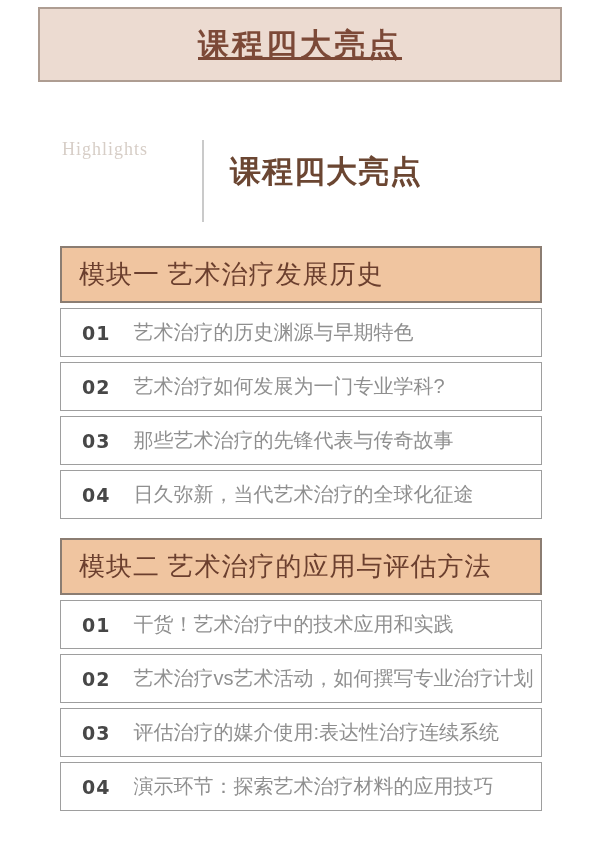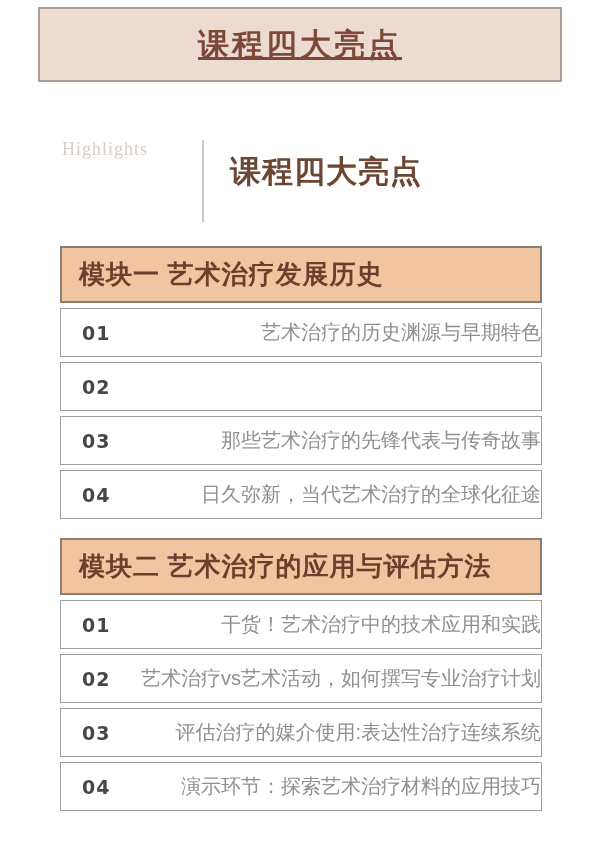--- a/index.html
+++ b/index.html
@@ -67,30 +67,29 @@
   .module-1{margin-top:24px;}
   .module-2{margin-top:19px;}
   .module-header{
     box-sizing:border-box;
     height:57px;
     background:var(--module-header-bg);
     border:2px solid var(--module-header-border);
     display:flex;align-items:center;
     padding-left:17px;
     font-family:"Liberation Serif","DejaVu Serif",serif;
-    font-weight:bold;font-size:26px;letter-spacing:1px;
+    font-weight:normal;font-size:26px;letter-spacing:1px;
     color:var(--module-header-text);
   }
   .row{
     box-sizing:border-box;
     margin-top:5px;height:49px;
     border:1.5px solid var(--row-border);
     display:flex;align-items:center;
     background:#fff;
-    justify-content:space-between;
   }
   .row .num{
     margin-left:21px;
     font-family:"DejaVu Sans",sans-serif;
     font-weight:bold;font-size:19px;letter-spacing:1px;
     color:var(--item-number);flex:none;
   }
   .row .txt{
     margin-left:23px;
     font-size:20px;color:var(--item-text);
@@ -113,20 +112,21 @@
 </div>
 
 <div class="module module-1">
   <div class="module-header">模块一 艺术治疗发展历史</div>
   <div class="row">
     <span class="num">01</span>
     <span class="txt">艺术治疗的历史渊源与早期特色</span>
   </div>
   <div class="row">
     <span class="num">02</span>
+    <span class="txt">艺术治疗如何发展为一门专业学科?</span>
   </div>
   <div class="row">
     <span class="num">03</span>
     <span class="txt">那些艺术治疗的先锋代表与传奇故事</span>
   </div>
   <div class="row">
     <span class="num">04</span>
     <span class="txt">日久弥新，当代艺术治疗的全球化征途</span>
   </div>
 </div>

